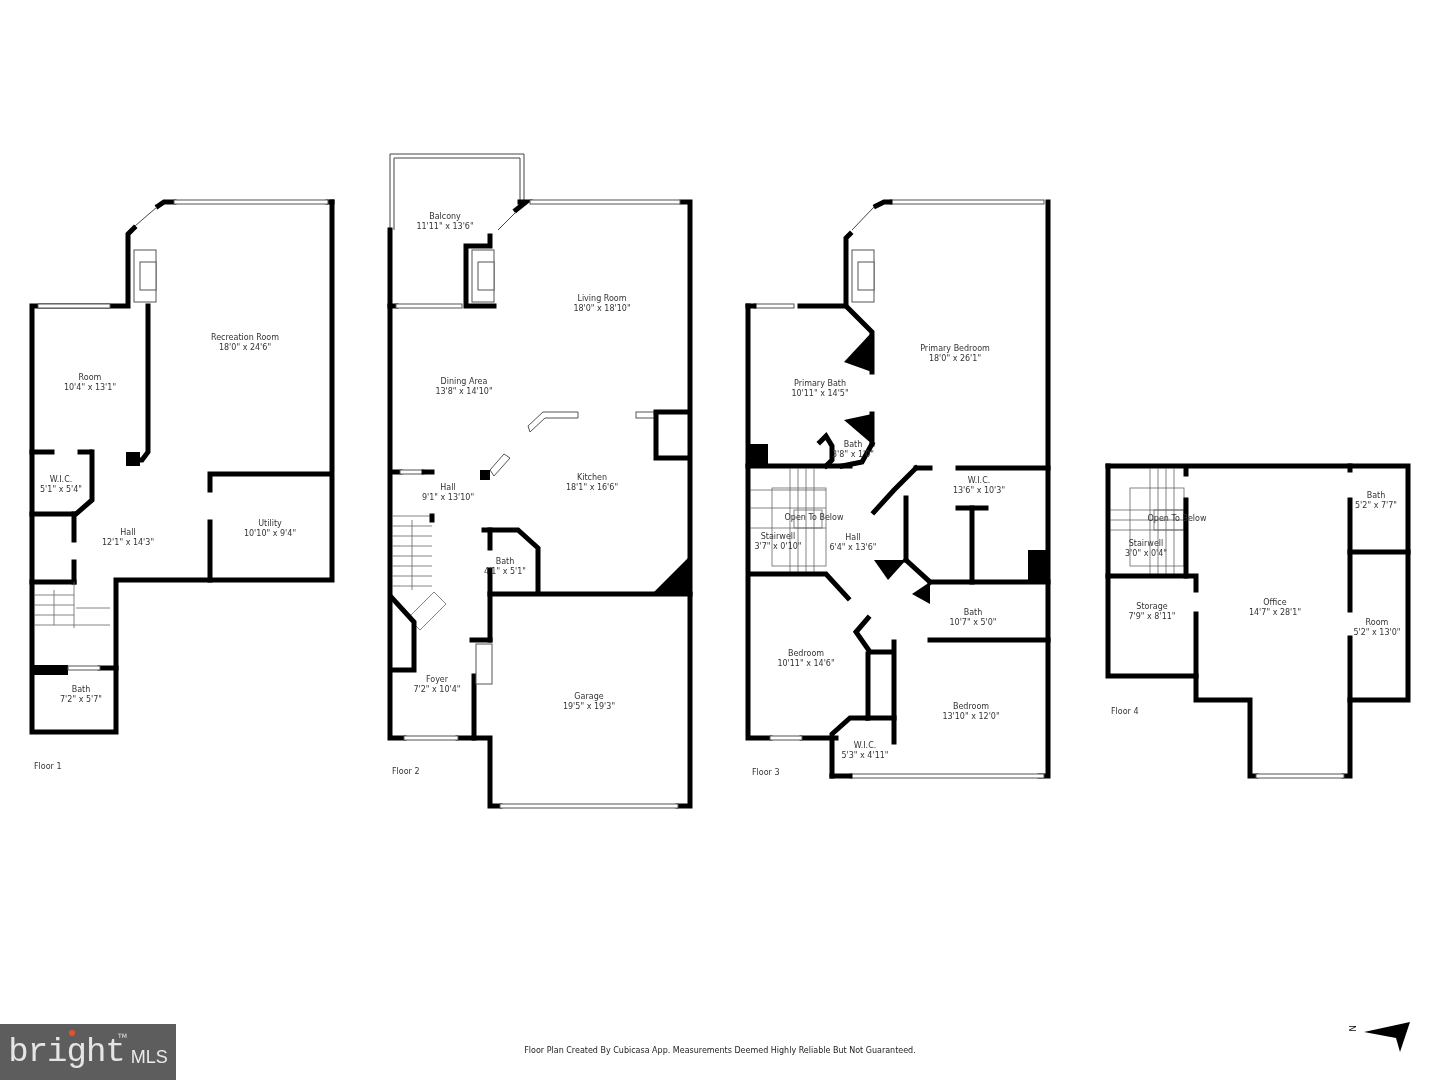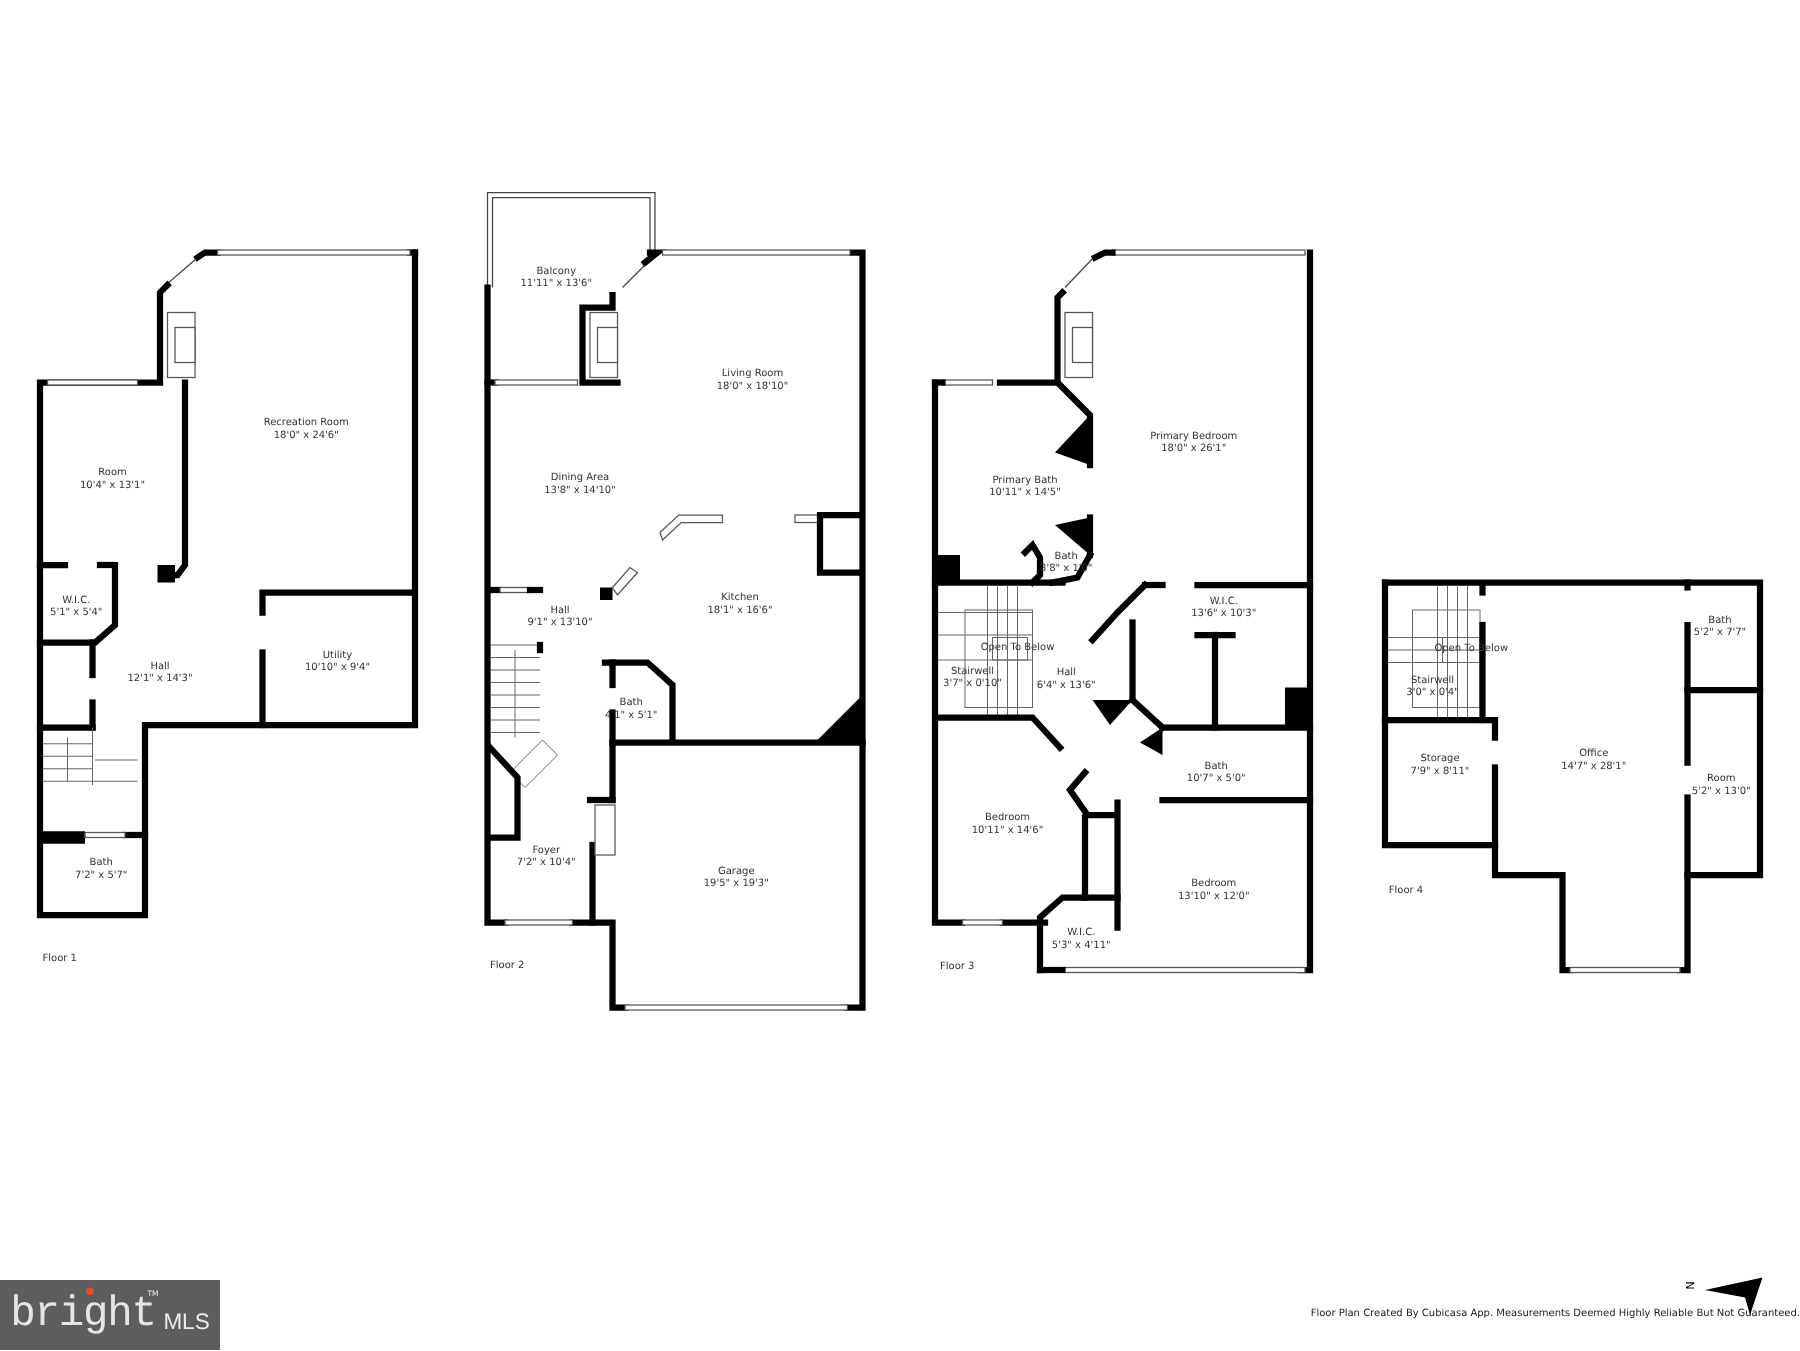--- a/index.html
+++ b/index.html
@@ -11,21 +11,21 @@
   .solid { fill:#000; }
   .stair { fill:none; stroke:#666; stroke-width:0.8; }
   .hatch { fill:#fff; stroke:#555; stroke-width:1; }
   .room-name, .room-dim { font-family:"DejaVu Sans", sans-serif; font-size:8px; fill:#333; text-anchor:middle; }
   .floor-label { font-family:"DejaVu Sans", sans-serif; font-size:8px; fill:#333; }
   .logo { position:absolute; left:0; top:1024px; width:176px; height:56px; background:#5d5d5d; display:flex; align-items:center; justify-content:center; }
   .logo-bright { font-family:Liberation Mono, monospace; font-size:34px; color:#e5e5e5; letter-spacing:-1px; position:relative; }
   .logo-dot { position:absolute; width:6px; height:6px; background:#e8502a; border-radius:50%; left:69px; top:6px; }
   .logo-mls { font-family:Liberation Sans, sans-serif; font-size:18px; color:#ececec; margin-left:6px; margin-top:10px; }
   .logo-tm { font-family:"DejaVu Sans", sans-serif; font-size:6px; color:#ececec; position:absolute; left:118px; top:8px; }
-  .footer-note { position:absolute; top:1046px; left:0; width:1440px; text-align:right; font-family:"DejaVu Sans", sans-serif; font-size:8px; color:#222; }
+  .footer-note { position:absolute; top:1046px; left:0; width:1440px; text-align:center; font-family:"DejaVu Sans", sans-serif; font-size:8px; color:#222; }
   .compass { position:absolute; left:1340px; top:1012px; width:80px; height:50px; }
 </style>
 </head>
 <body>
 
 <svg id="plan" viewBox="0 0 1440 1081" xmlns="http://www.w3.org/2000/svg">
 
   <g>
 
     <path class="wall" d="M332,202 L332,580 L116,580 L116,732 L32,732 L32,306 L128,306 L128,234 L134,228"></path>

